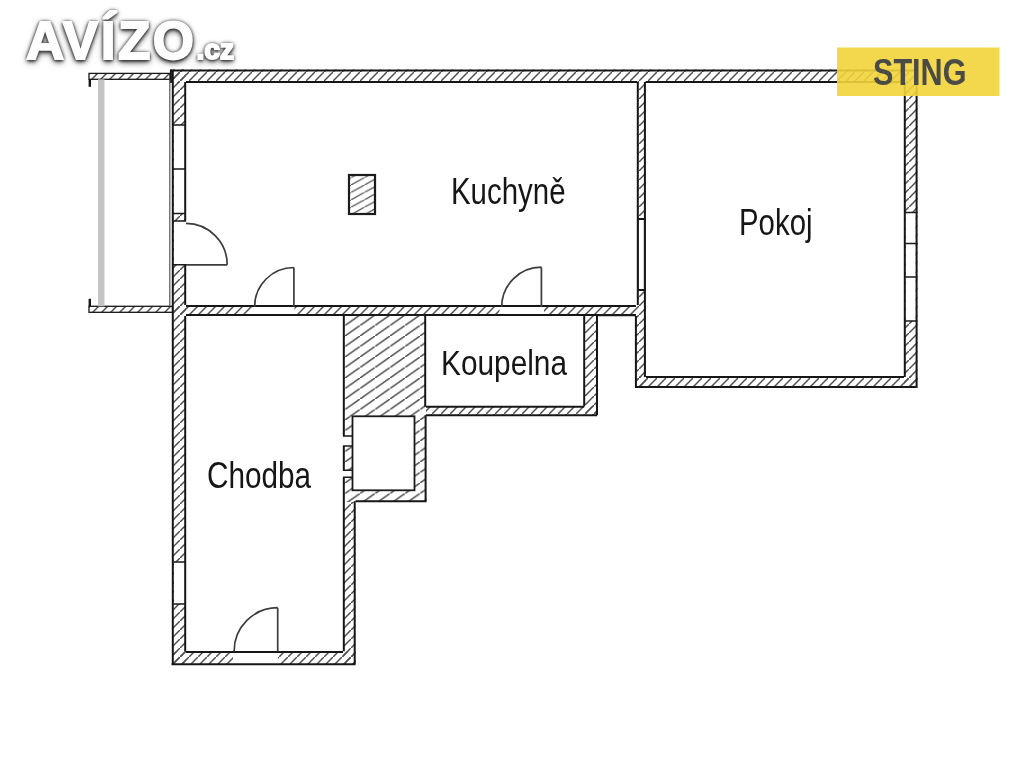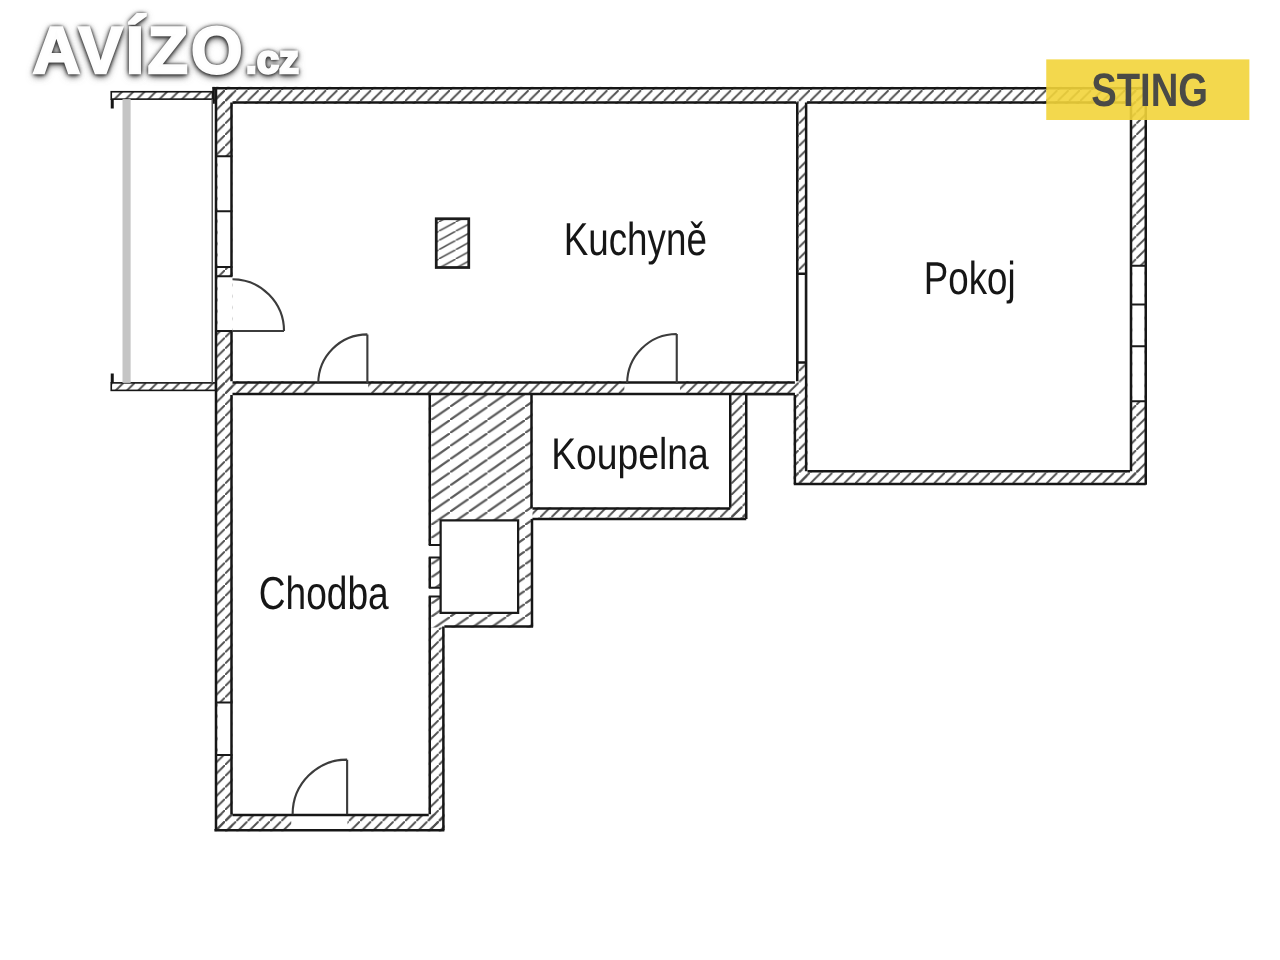--- a/index.html
+++ b/index.html
@@ -1,20 +1,20 @@
 <!DOCTYPE html>
 <html><head>
 <meta charset="utf-8">
 <style>
   html,body{margin:0;padding:0;background:#fff;width:1024px;height:768px;overflow:hidden;}
   #page{position:relative;width:1024px;height:768px;background:#fff;font-family:"Liberation Sans",sans-serif;}
   svg{position:absolute;left:0;top:0;}
   .logo{position:absolute;left:26px;top:10px;font-family:"Liberation Sans",sans-serif;font-weight:bold;color:#ffffff;font-size:53px;letter-spacing:2.5px;-webkit-text-stroke:2px #fdfdfd;
     text-shadow:0 1px 3px rgba(50,50,50,1),0 1px 3px rgba(55,55,55,1),0 0 4px rgba(55,55,55,1),0 2px 5px rgba(60,60,60,.95),0 3px 7px rgba(85,85,85,.75),0 0 2px rgba(45,45,45,1);}
-  .logo .cz{font-size:32px;letter-spacing:0;}
+  .logo .cz{font-size:28px;letter-spacing:0;}
 </style>
 </head>
 <body>
 <div id="page">
 <svg width="1024" height="768" viewBox="0 0 1024 768">
   <defs>
     <pattern id="h" width="9" height="9" patternUnits="userSpaceOnUse">
       <path d="M0,9 L9,0" stroke="#4e4e4e" stroke-width="1.5" fill="none"></path>
     </pattern>
     <pattern id="hb" width="15" height="10.5" patternUnits="userSpaceOnUse">

